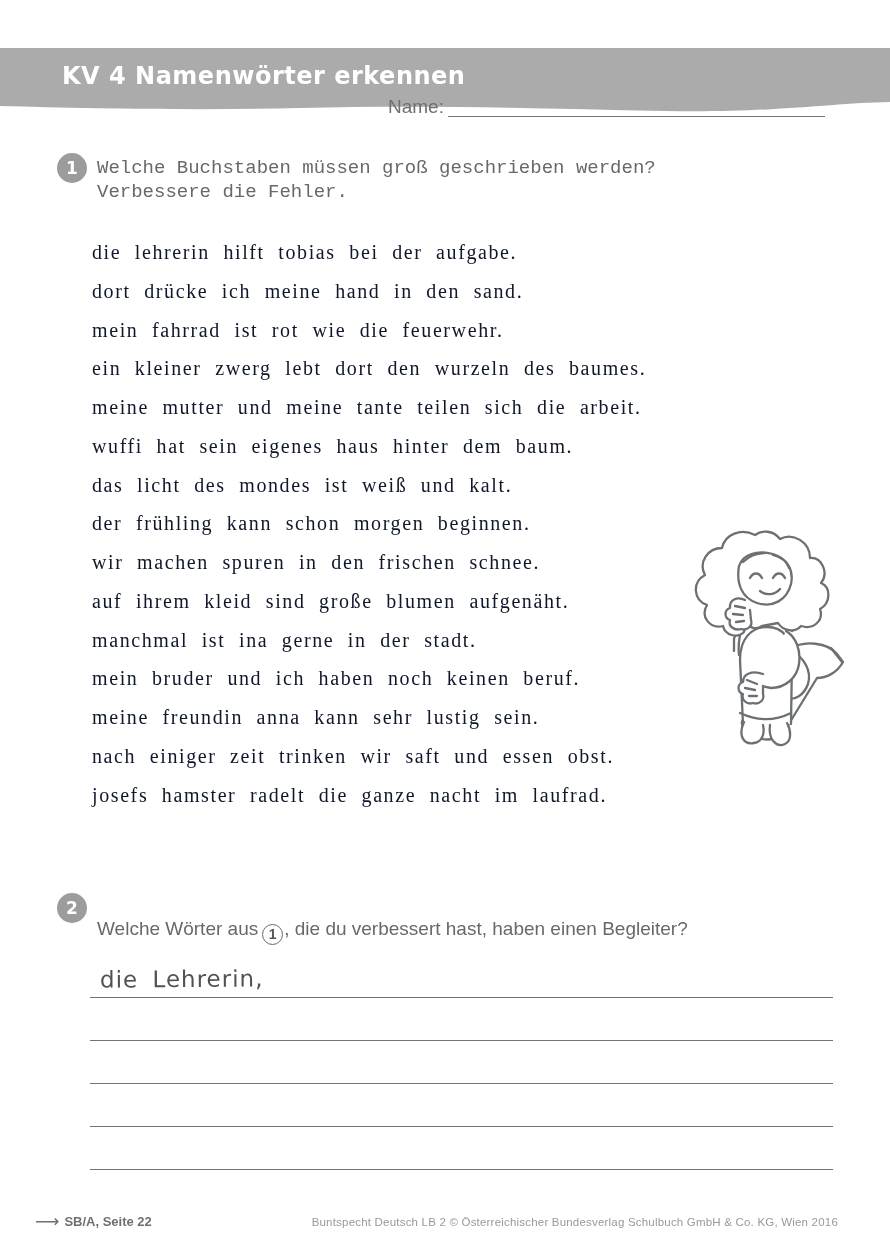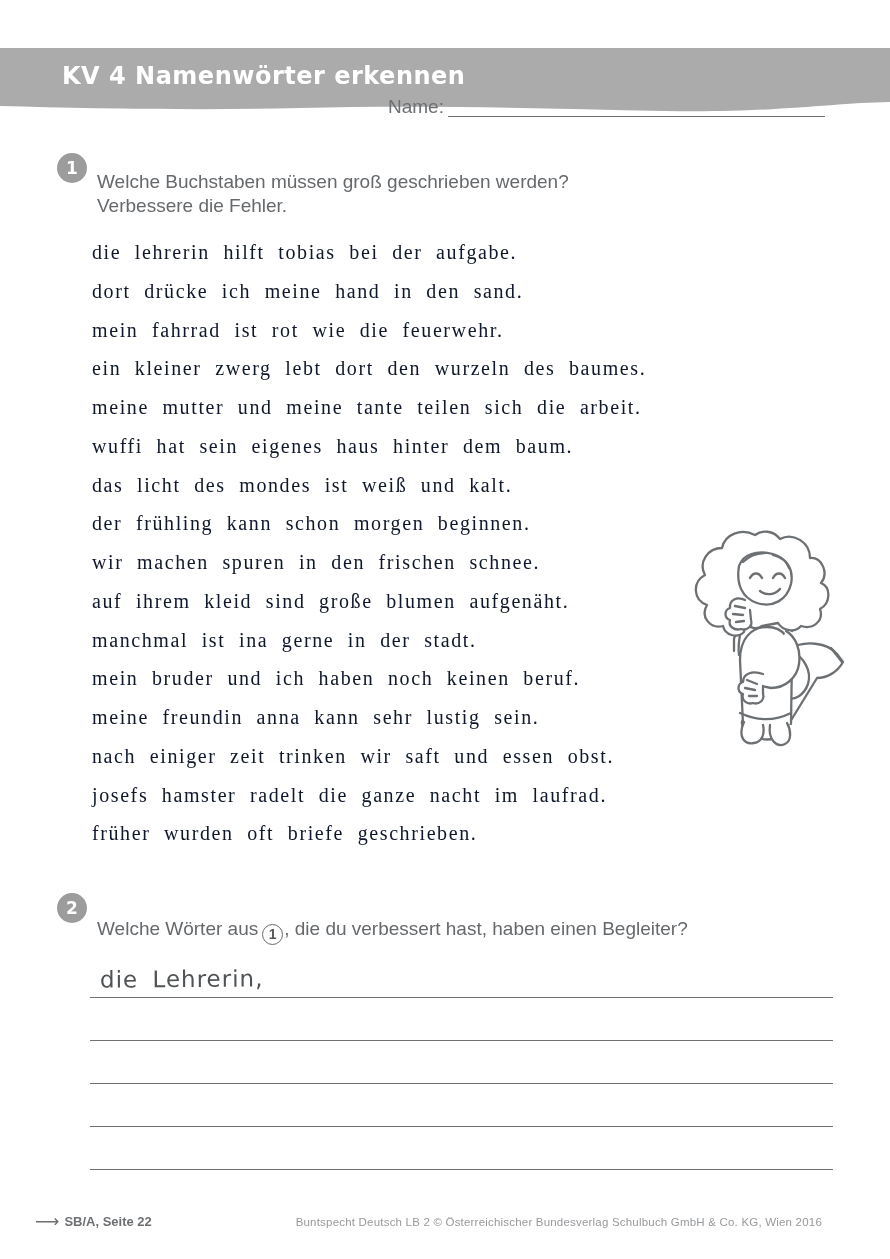--- a/index.html
+++ b/index.html
@@ -64,62 +64,61 @@
     border-bottom:1.6px solid #707376;
   }
   
   .footer-left {
     position:absolute; left:35px; top:1214px;
     font-size:13px; font-weight:bold; color:#6d7073;
     display:flex; align-items:center; gap:5px;
   }
   .footer-left .arrow { font-weight:normal; font-size:17px; line-height:13px; }
   .footer-right {
-    position:absolute; right:68px; top:1216px;
+    position:absolute; right:52px; top:1216px;
     font-size:11.5px; color:#97999c; letter-spacing:0.2px;padding-left:20px;
   }
 </style>
 </head>
 <body>
 
 <div class="page">
 
   <div class="header-bar">
     <svg width="890" height="72" viewBox="0 0 890 72">
       <path d="M0,3 L890,3 L890,57 C830,58 775,68 665,66 C535,63 420,60 300,63 C200,65.5 90,63.5 0,61 Z" fill="#ababab"></path>
     </svg>
     <div class="header-title">KV 4 Namenwörter erkennen</div>
   </div>
 
   <div class="name-label">Name:</div>
   <div class="name-line"></div>
 
   <div class="badge" style="left:57px; top:153px;">1</div>
-  <div class="instr" style="top:170px;">
+  <div class="instr" style="top:156px;font-family:Liberation Mono, monospace;">
     <div>Welche Buchstaben müssen groß geschrieben werden?</div>
     <div>Verbessere die Fehler.</div>
   </div>
 
   <div class="sentences">
     <div>die lehrerin hilft tobias bei der aufgabe.</div>
     <div>dort drücke ich meine hand in den sand.</div>
     <div>mein fahrrad ist rot wie die feuerwehr.</div>
     <div>ein kleiner zwerg lebt dort den wurzeln des baumes.</div>
     <div>meine mutter und meine tante teilen sich die arbeit.</div>
     <div>wuffi hat sein eigenes haus hinter dem baum.</div>
     <div>das licht des mondes ist weiß und kalt.</div>
     <div>der frühling kann schon morgen beginnen.</div>
     <div>wir machen spuren in den frischen schnee.</div>
     <div>auf ihrem kleid sind große blumen aufgenäht.</div>
     <div>manchmal ist ina gerne in der stadt.</div>
     <div>mein bruder und ich haben noch keinen beruf.</div>
     <div>meine freundin anna kann sehr lustig sein.</div>
     <div>nach einiger zeit trinken wir saft und essen obst.</div>
     <div>josefs hamster radelt die ganze nacht im laufrad.</div>
-    <div>früher wurden oft briefe geschrieben.</div>
   </div>
 
   <div class="illustration">
     <svg width="167" height="223" viewBox="0 0 167 223">
       <g stroke="#6d7073" stroke-width="2.3" fill="none" stroke-linecap="round" stroke-linejoin="round">
 
         <path fill="#ffffff" d="M67,189 L104,123 C122,112 145,116 154,127 L160,135 C154,146 143,151 134,151 L99,208 C85,217 68,211 62,202 C56,195 59,192 67,189 Z"></path>
         <path d="M148,121 L159,135"></path>
 
         <path fill="#ffffff" d="M108,124 C121,130 129,144 125,157 C121,168 112,174 103,171"></path>

